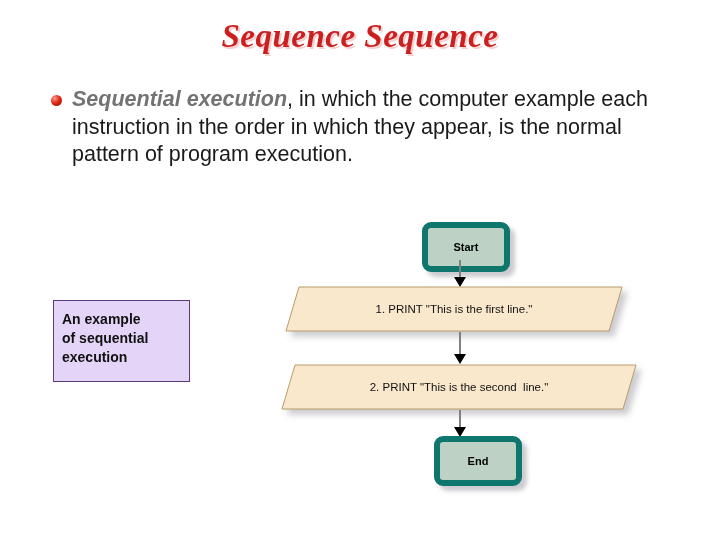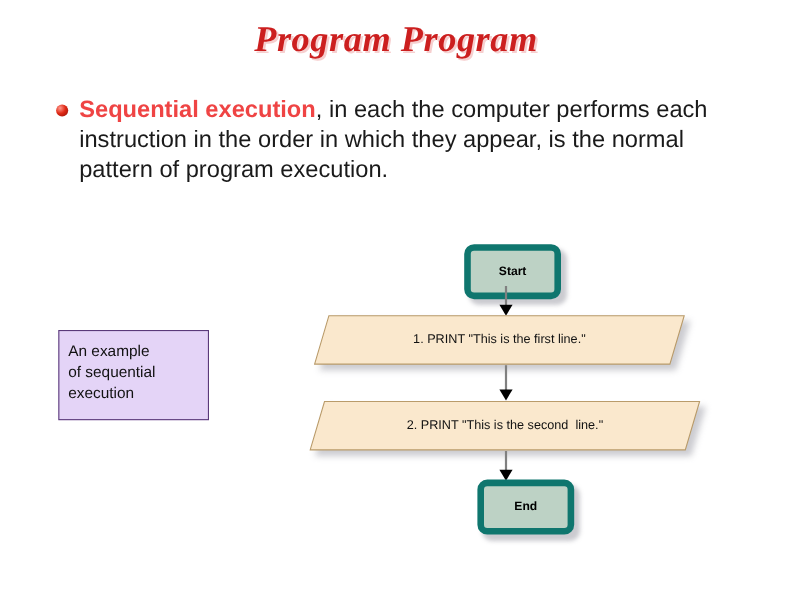--- a/index.html
+++ b/index.html
@@ -49,41 +49,43 @@
     border-radius: 50%;
     background: radial-gradient(circle at 33% 30%, #ff9a8e 0%, #e02a16 45%, #8d0c05 100%);
   }
   #bullet-text {
     margin-left: 26px;
     font-size: 21.5px;
     line-height: 27.5px;
     color: #1a1a1a;
   }
   #bullet-text .lead {
-    color: #ef4444;
+    color: #737373;
     font-weight: 700;
+    font-style: italic;
   }
 
   
   #callout {
     position: absolute;
     left: 53px;
     top: 300px;
     width: 137px;
     height: 82px;
     background: #e4d4f7;
     border: 1px solid #5a3a7a;
     box-sizing: border-box;
   }
   #callout-text {
     padding: 9px 0 0 8px;
     font-size: 14px;
     line-height: 19px;
     color: #111111;
     white-space: pre-line;
+    font-weight: bold;
   }
 
   
   #flow { position: absolute; left: 0; top: 0; width: 720px; height: 540px; }
 
   .term {
     position: absolute;
     background: #bdd2c5;
     border: 6px solid #0f766e;
     border-radius: 9px;
@@ -142,25 +144,25 @@
   #conn2 .head { top: 22px; }
   #conn3 { left: 454px; top: 410px; width: 12px; height: 28px; }
   #conn3 .stem { height: 18px; }
   #conn3 .head { top: 17px; }
 </style>
 </head>
 <body>
 
 <div id="slide">
 
-  <div id="title">Program Program</div>
+  <div id="title">Sequence Sequence</div>
 
   <div id="bullet-block">
     <span id="bullet-marker"></span>
-    <div id="bullet-text"><span class="lead">Sequential execution</span><span>, in each the computer performs each instruction in the order in which they appear, is the normal pattern of program execution.</span></div>
+    <div id="bullet-text"><span class="lead">Sequential execution</span><span>, in which the computer example each instruction in the order in which they appear, is the normal pattern of program execution.</span></div>
   </div>
 
   <div id="callout">
     <div id="callout-text">An example
 of sequential
 execution</div>
   </div>
 
   <div id="flow">
 

